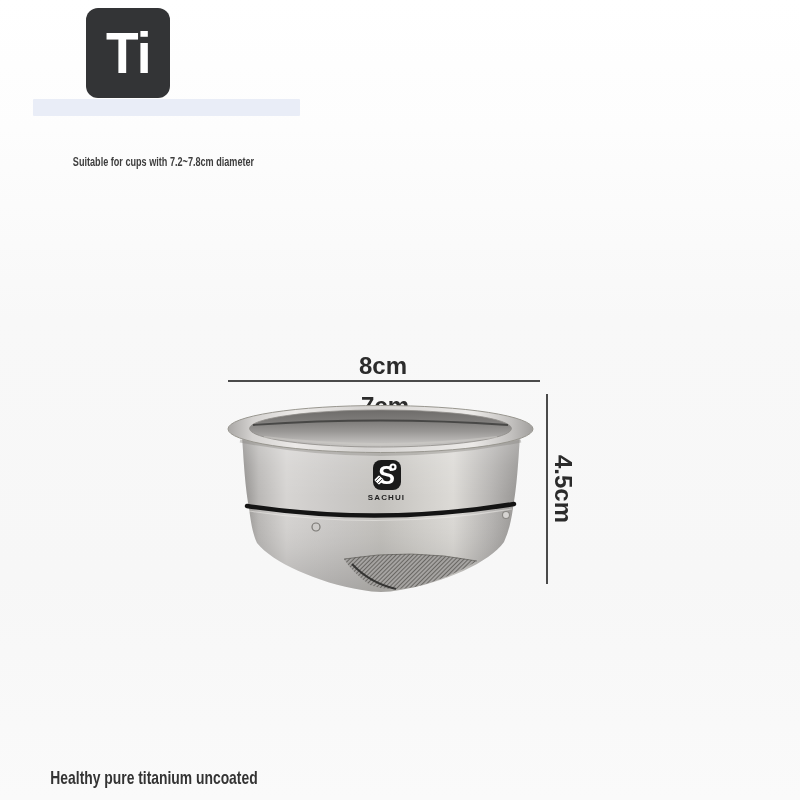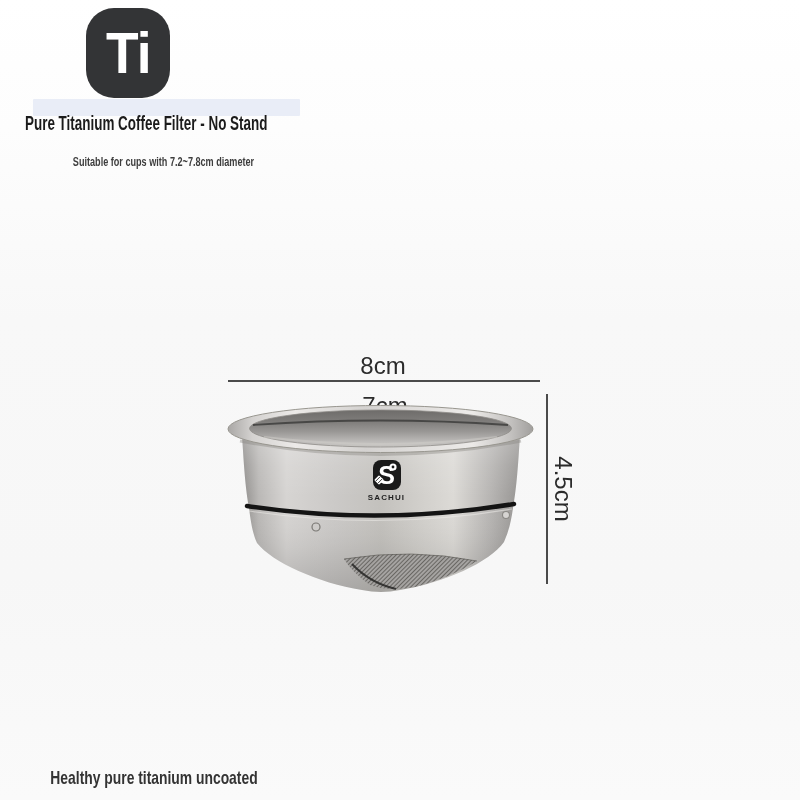--- a/index.html
+++ b/index.html
@@ -6,21 +6,21 @@
   html,body { width:800px; height:800px; }
   body { font-family:"Liberation Sans","DejaVu Sans",sans-serif; }
   .canvas {
     position:relative; width:800px; height:800px; overflow:hidden;
     background:linear-gradient(180deg,#ffffff 0%,#fdfdfd 16%,#f8f8f8 40%,#f7f7f7 72%,#fafafa 100%);
   }
 
   
   .ti-logo {
     position:absolute; left:86px; top:8px; width:84px; height:90px;
-    border-radius:28px; display:flex; align-items:center; justify-content:center;
+    border-radius:12px; display:flex; align-items:center; justify-content:center;
   }
   .ti-logo span {
     color:#ffffff; font-weight:bold; font-size:58px; letter-spacing:-1px;
     transform:scaleX(.92); line-height:1;
   }
   .title-highlight {
     position:absolute; left:33px; top:99px; width:267px; height:17px;
     border-radius:1px;
   }
   .title-wrap { position:absolute; left:25px; top:111px; white-space:nowrap; }
@@ -32,21 +32,21 @@
     position:absolute; left:25px; top:154px; width:278px;
     display:flex; justify-content:center;
   }
   .subtitle-wrap span {
     display:inline-block; white-space:nowrap; font-size:13px; font-weight:bold;
     color:#3d3d3d; transform:scaleX(.70); transform-origin:center top;
   }
 
   
   .dim-label {
-    position:absolute; color:#2b2b2b; font-size:24px; font-weight:400; line-height:1;
+    position:absolute; color:#2b2b2b; font-size:24px; font-weight:700; line-height:1;
   }
   .dim-outer { left:383px; top:354px; transform:translateX(-50%); }
   .dim-inner { left:385px; top:394px; transform:translateX(-50%); }
   .dim-height {
     left:551px; top:489px; transform:translateY(-50%);
     writing-mode:vertical-rl; text-orientation:mixed;
   }
   .dim-line-h { position:absolute; left:228px; top:380px; width:312px; height:1.5px; }
   .dim-line-v { position:absolute; left:546px; top:394px; width:1.5px; height:190px; }
 
@@ -67,23 +67,20 @@
 <body>
 
 <div class="canvas">
 
   <div class="ti-logo" style="background:#333436;">
     <span>Ti</span>
   </div>
 
   <div class="title-highlight" style="background:#e9edf7;"></div>
 
-  <div class="title-wrap">
-    <span>Pure Titanium Coffee Filter - No Stand</span>
-  </div>
 
   <div class="subtitle-wrap">
     <span>Suitable for cups with 7.2~7.8cm diameter</span>
   </div>
 
   <div class="dim-label dim-outer">8cm</div>
   <div class="dim-line-h" style="background:#4a4a4a;"></div>
   <div class="dim-label dim-inner">7cm</div>
   <div class="dim-line-v" style="background:#4a4a4a;"></div>
   <div class="dim-label dim-height">4.5cm</div>

